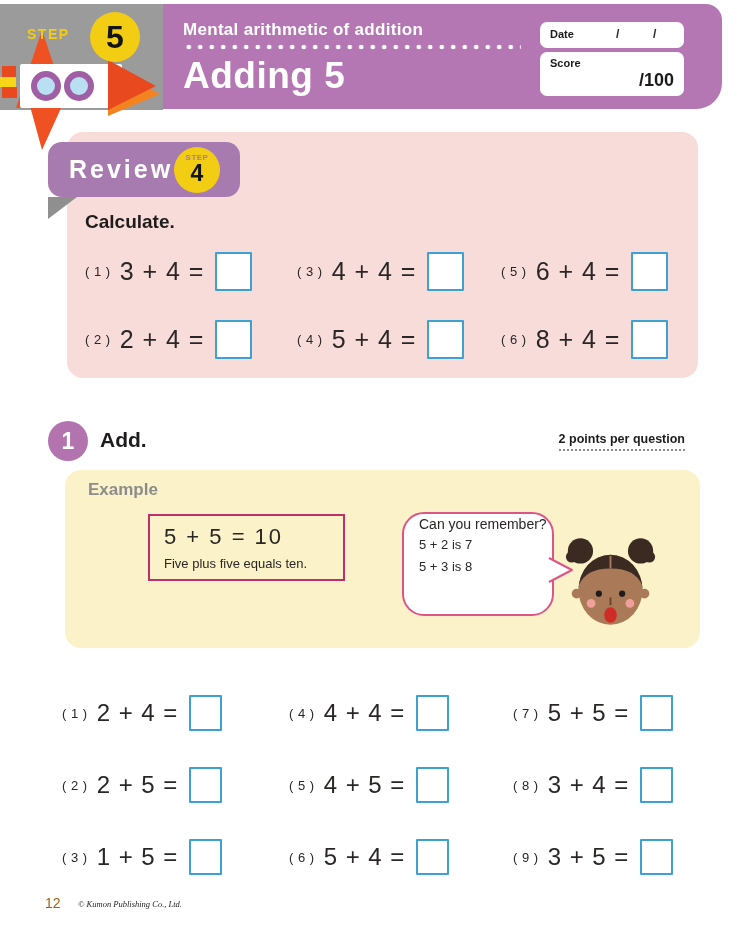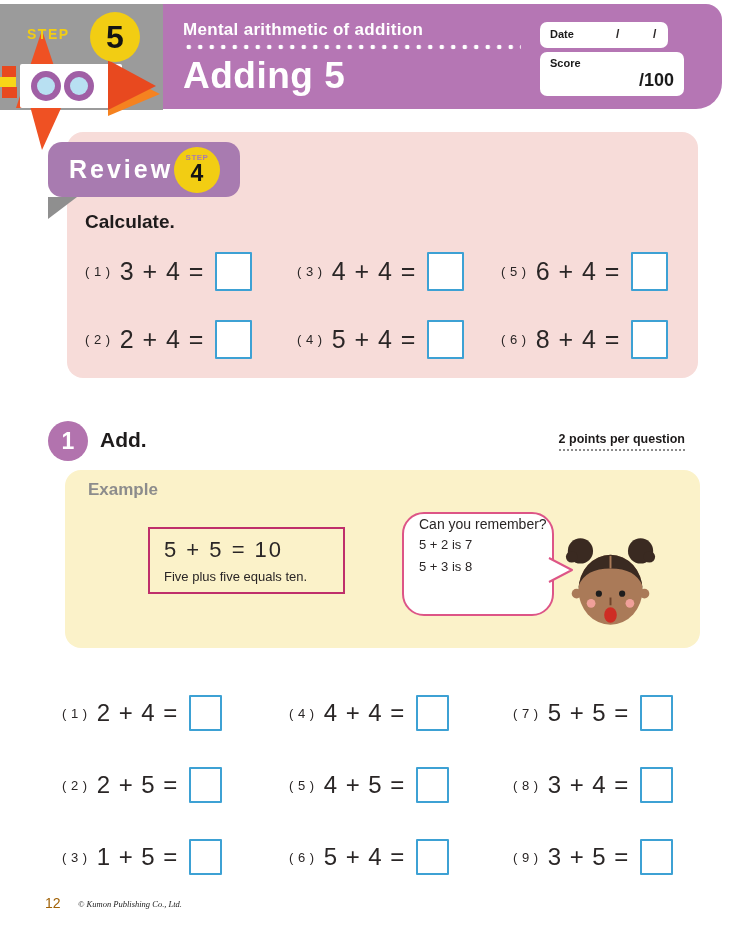--- a/index.html
+++ b/index.html
@@ -12,21 +12,21 @@
   .hdr-step-label { position:absolute; left:27px; top:22px; color:#f2cd13; font-weight:bold; font-size:14px; letter-spacing:1.5px; }
   .hdr-step-circle { position:absolute; left:90px; top:8px; width:50px; height:50px; border-radius:50%; background:#f2cd13;
       color:#141414; font-size:32px; font-weight:bold; text-align:center; line-height:50px; }
   .purple-panel { position:absolute; left:163px; top:4px; width:559px; height:105px; background:#b576b4; border-radius:0 16px 26px 0; }
   .hdr-titles { position:absolute; left:20px; top:16px; }
   .hdr-category { font-size:17px; font-weight:bold; color:#fff; letter-spacing:.3px; }
   .hdr-dots { width:338px; height:6px; margin-top:4px;
       background-image:radial-gradient(circle, #fff 2px, rgba(255,255,255,0) 2.6px);
       background-size:11.5px 6px; background-repeat:repeat-x; }
   .hdr-title { font-size:37px; font-weight:bold; color:#fff; margin-top:5px; letter-spacing:.5px; }
-  .date-box { position:absolute; left:377px; top:18px; width:128px; height:26px; background:#fff; border-radius:7px; }
+  .date-box { position:absolute; left:377px; top:18px; width:144px; height:26px; background:#fff; border-radius:7px; }
   .date-box .lbl { position:absolute; left:10px; top:6px; font-size:11px; font-weight:bold; color:#1a1a1a; }
   .slash1 { position:absolute; left:76px; top:5px; font-size:12px; font-weight:bold; }
   .slash2 { position:absolute; left:113px; top:5px; font-size:12px; font-weight:bold; }
   .score-box { position:absolute; left:377px; top:48px; width:144px; height:44px; background:#fff; border-radius:7px; }
   .score-box .lbl { position:absolute; left:10px; top:5px; font-size:11px; font-weight:bold; color:#1a1a1a; }
   .score-total { position:absolute; right:10px; bottom:5px; font-size:18px; font-weight:bold; color:#1a1a1a; }
 
   
   .review-panel { position:absolute; left:67px; top:132px; width:631px; height:246px; background:#f7dcd9; border-radius:16px; }
   .review-tab { position:absolute; left:48px; top:142px; width:192px; height:55px; background:#a87bb0; border-radius:14px; z-index:2; }
@@ -50,21 +50,21 @@
   
   .sec-circle { position:absolute; left:48px; top:421px; width:40px; height:40px; border-radius:50%;
       background:#b273ae; color:#fff; font-size:23px; font-weight:bold; text-align:center; line-height:40px; }
   .sec-title { position:absolute; left:100px; top:428px; font-size:21px; font-weight:bold; color:#1e1b1b; }
   .points-note { position:absolute; right:54px; top:432px; font-size:12.5px; font-weight:bold; color:#1e1b1b;
       border-bottom:2px dotted #8a8a8a; padding-bottom:3px; }
 
   
   .example-panel { position:absolute; left:65px; top:470px; width:635px; height:178px; background:#fbf2c9; border-radius:16px; }
   .example-label { position:absolute; left:23px; top:10px; font-size:17px; font-weight:bold; color:#8c8c8c; }
-  .example-box { position:absolute; left:83px; top:57px; width:197px; height:67px; border:2.5px solid #bf2f6b; padding:8px 0 0 14px; }
+  .example-box { position:absolute; left:83px; top:44px; width:197px; height:67px; border:2.5px solid #bf2f6b; padding:8px 0 0 14px; }
   .example-eq { font-size:22px; letter-spacing:2px; color:#2a2626; }
   .example-sentence { font-size:13px; margin-top:6px; color:#2a2626; }
   .bubble { position:absolute; left:337px; top:42px; width:152px; height:104px; background:#fff;
       border:2px solid #dd5587; border-radius:22px; padding:2px 0 0 15px; }
   .bubble-title { font-size:14px; margin-bottom:2px; color:#2a2626; }
   .bubble-line { font-size:13px; line-height:21.5px; color:#2a2626; white-space:pre; }
   .bubble-tail { position:absolute; right:-22px; top:42px; }
   .girl { position:absolute; left:497px; top:56px; }
 
   

